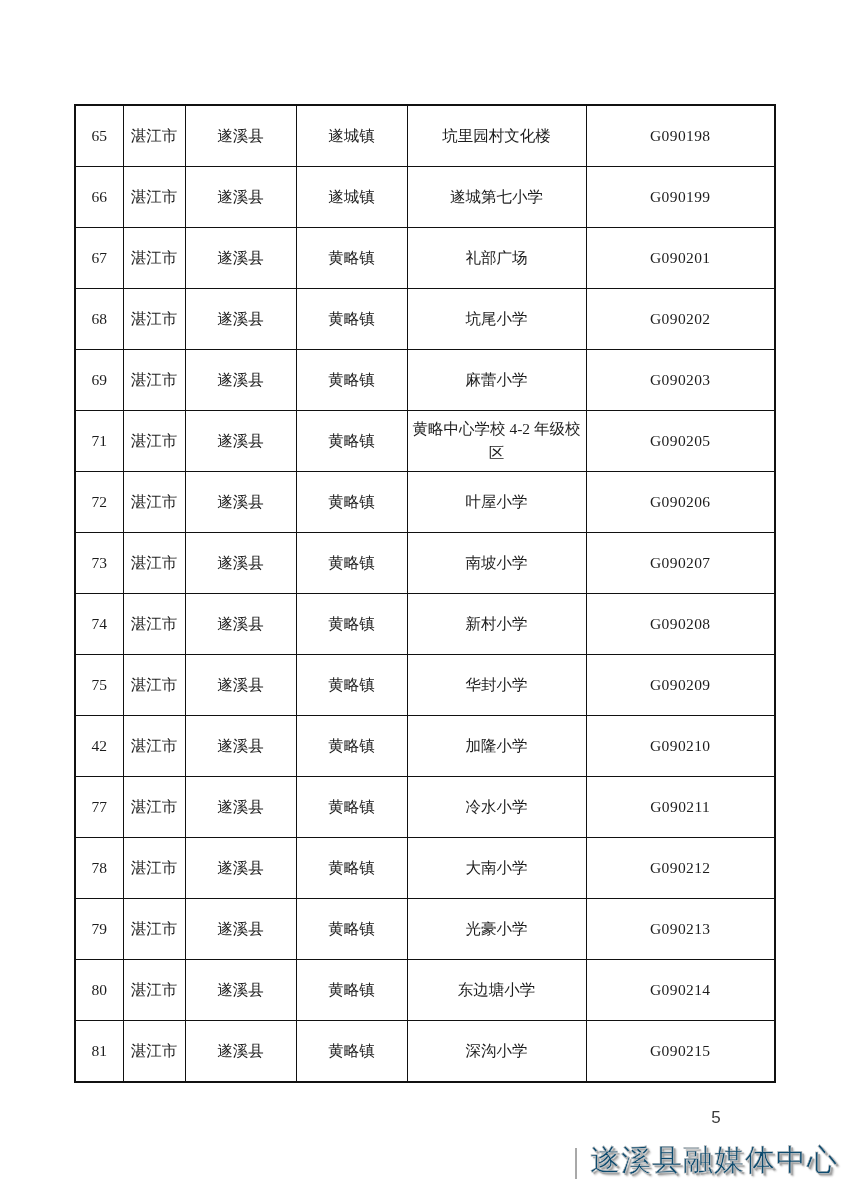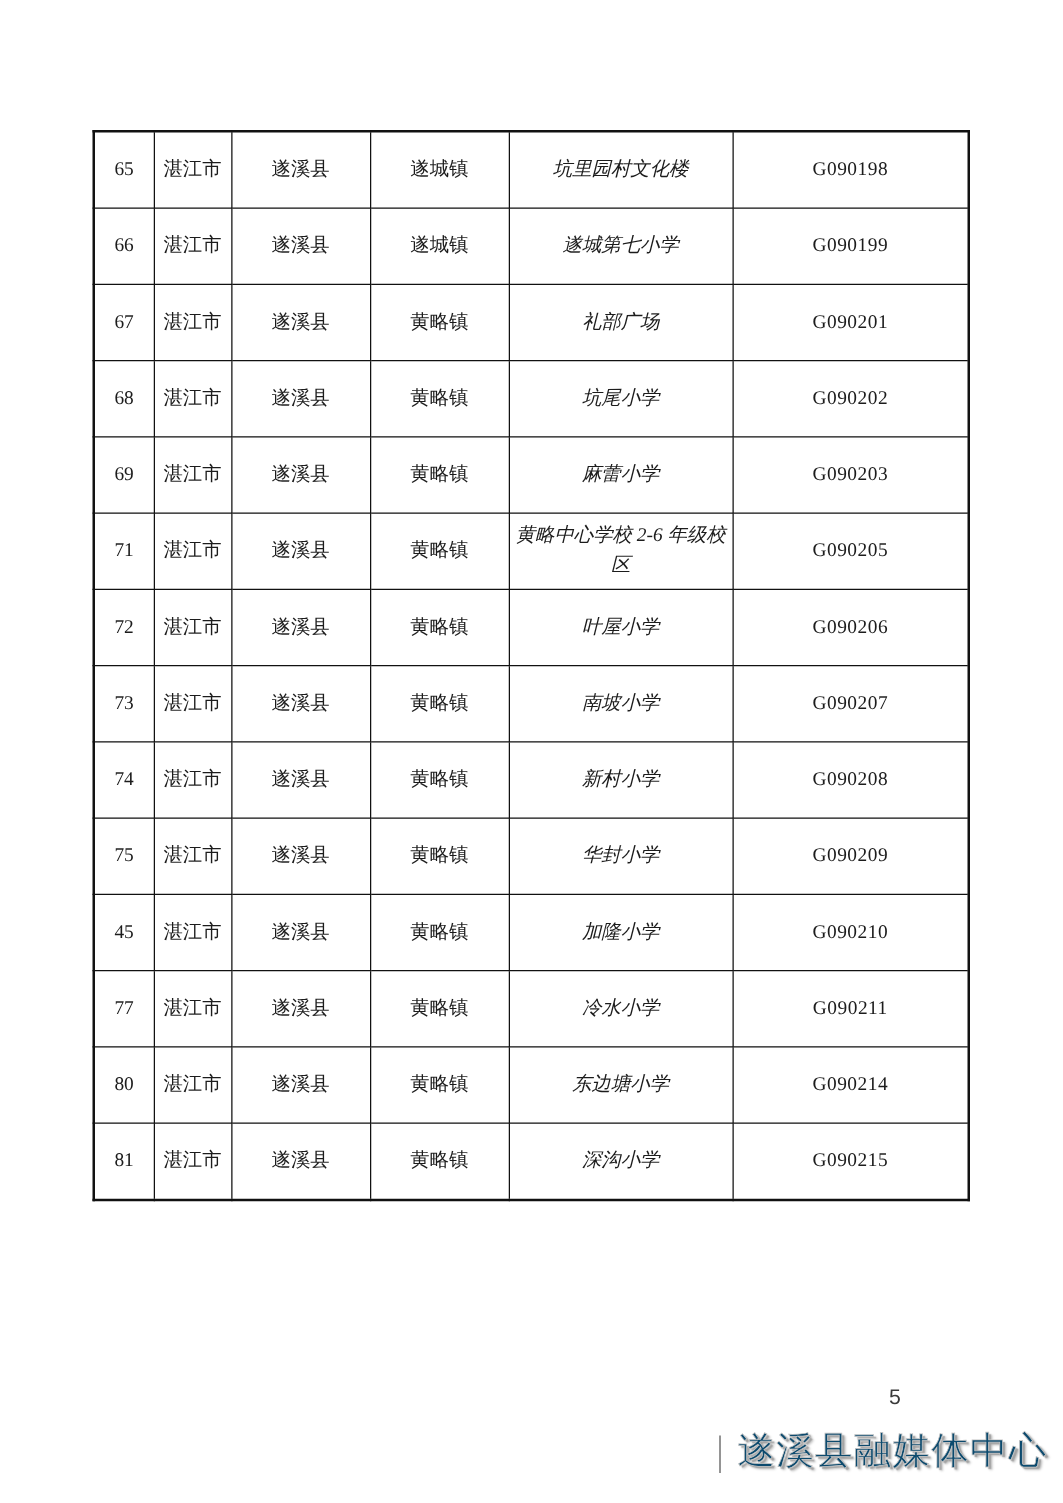--- a/index.html
+++ b/index.html
@@ -34,21 +34,21 @@
     vertical-align: middle;
     height: 56px;
     font-size: 15.5px;
     line-height: 1.55;
     padding: 2px 4px;
     overflow: hidden;
     word-break: break-all;
   }
   td.c-no   { font-size: 15px; }
   td.c-city { padding: 2px 9px; margin-left: 36px; }      
-  td.c-name { padding: 2px 13px; font-style: italic; }     
+  td.c-name { padding: 2px 13px; }     
   td.c-code { font-size: 15px; letter-spacing: 0.4px; }
 
   
   .page-number {
     position: absolute;
     left: 700px;
     top: 1108px;
     width: 32px;
     text-align: center;
     font-family: "Liberation Sans", "DejaVu Sans", sans-serif;
@@ -130,21 +130,21 @@
           <td class="c-county">遂溪县</td>
           <td class="c-town">黄略镇</td>
           <td class="c-name">麻蕾小学</td>
           <td class="c-code">G090203</td>
         </tr>
         <tr>
           <td class="c-no">71</td>
           <td class="c-city">湛江市</td>
           <td class="c-county">遂溪县</td>
           <td class="c-town">黄略镇</td>
-          <td class="c-name">黄略中心学校 2-6 年级校区</td>
+          <td class="c-name">黄略中心学校 4-2 年级校区</td>
           <td class="c-code">G090205</td>
         </tr>
         <tr>
           <td class="c-no">72</td>
           <td class="c-city">湛江市</td>
           <td class="c-county">遂溪县</td>
           <td class="c-town">黄略镇</td>
           <td class="c-name">叶屋小学</td>
           <td class="c-code">G090206</td>
         </tr>
@@ -166,34 +166,50 @@
         </tr>
         <tr>
           <td class="c-no">75</td>
           <td class="c-city">湛江市</td>
           <td class="c-county">遂溪县</td>
           <td class="c-town">黄略镇</td>
           <td class="c-name">华封小学</td>
           <td class="c-code">G090209</td>
         </tr>
         <tr>
-          <td class="c-no">45</td>
+          <td class="c-no">42</td>
           <td class="c-city">湛江市</td>
           <td class="c-county">遂溪县</td>
           <td class="c-town">黄略镇</td>
           <td class="c-name">加隆小学</td>
           <td class="c-code">G090210</td>
         </tr>
         <tr>
           <td class="c-no">77</td>
           <td class="c-city">湛江市</td>
           <td class="c-county">遂溪县</td>
           <td class="c-town">黄略镇</td>
           <td class="c-name">冷水小学</td>
           <td class="c-code">G090211</td>
+        </tr>
+        <tr>
+          <td class="c-no">78</td>
+          <td class="c-city">湛江市</td>
+          <td class="c-county">遂溪县</td>
+          <td class="c-town">黄略镇</td>
+          <td class="c-name">大南小学</td>
+          <td class="c-code">G090212</td>
+        </tr>
+        <tr>
+          <td class="c-no">79</td>
+          <td class="c-city">湛江市</td>
+          <td class="c-county">遂溪县</td>
+          <td class="c-town">黄略镇</td>
+          <td class="c-name">光豪小学</td>
+          <td class="c-code">G090213</td>
         </tr>
         <tr>
           <td class="c-no">80</td>
           <td class="c-city">湛江市</td>
           <td class="c-county">遂溪县</td>
           <td class="c-town">黄略镇</td>
           <td class="c-name">东边塘小学</td>
           <td class="c-code">G090214</td>
         </tr>
         <tr>

